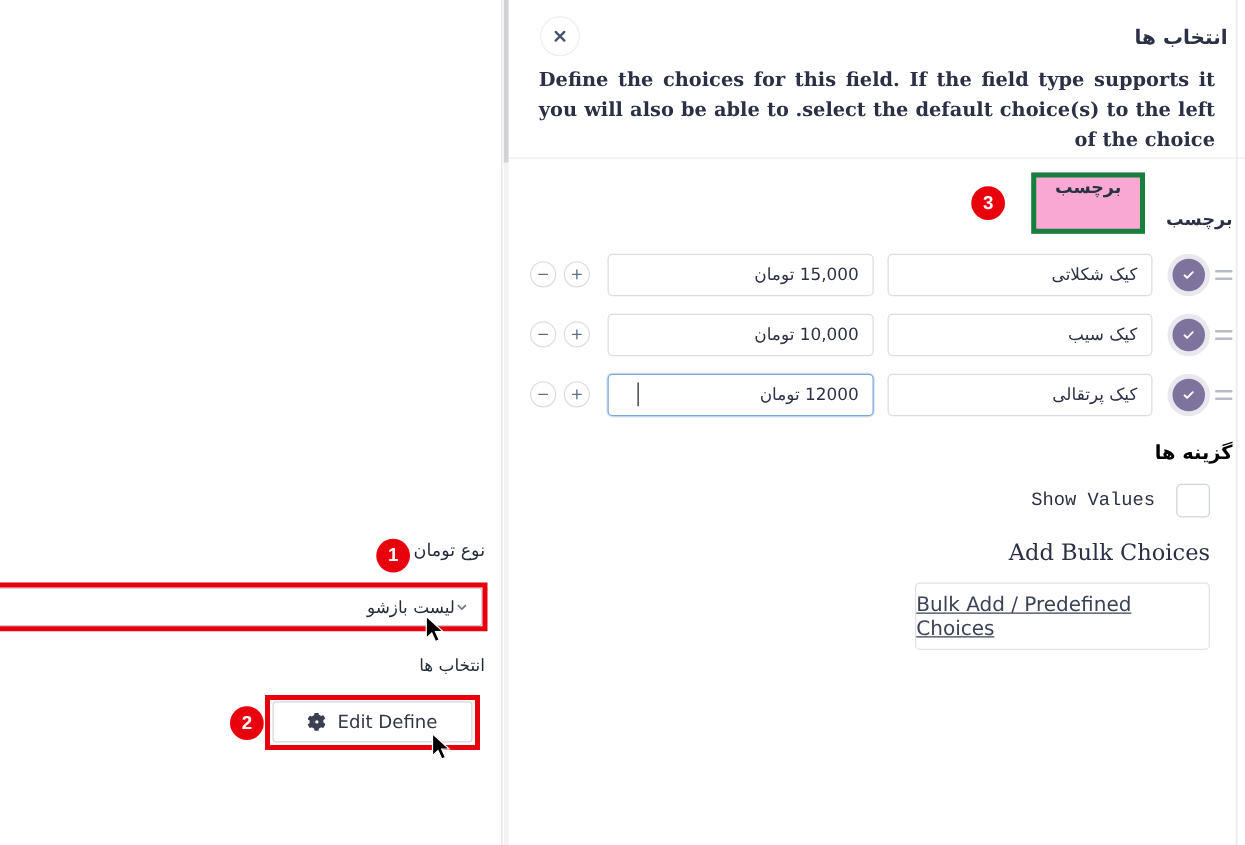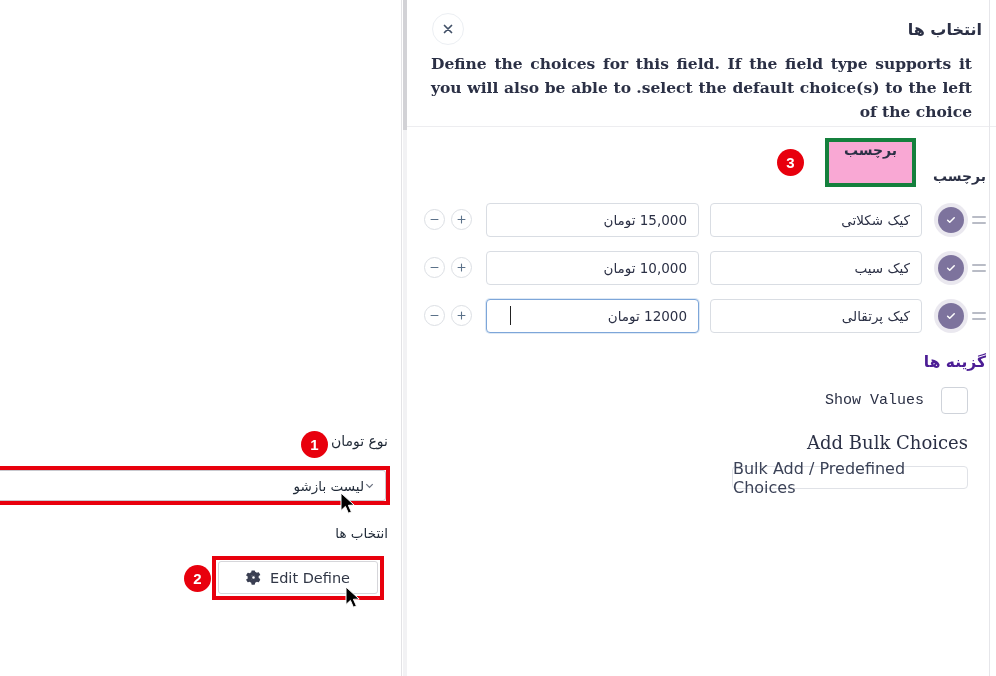--- a/index.html
+++ b/index.html
@@ -350,21 +350,21 @@
   .circ-minus { right: 551px; }
   .circ-btn svg { display: block; }
 
   
   .options-title {
     position: absolute;
     right: 10px;
     top: 353px;
     font-size: 15.5px;
     font-weight: 700;
-    color: #4c1d95;
+    color: #000000;
     direction: rtl;
   }
   .show-values-label {
     position: absolute;
     right: 72px;
     top: 392px;
     font-family: Liberation Mono, monospace;
     font-size: 15px;
     color: #2b3045;
     direction: ltr;
@@ -389,32 +389,33 @@
     font-size: 18px;
     color: #2b3045;
     direction: ltr;
     margin-left: 12px;
   }
   .bulk-btn {
     position: absolute;
     right: 28px;
     top: 466px;
     width: 236px;
-    height: 23px;
+    height: 54px;
     box-sizing: border-box;
     border: 1px solid #e0e2e7;
     border-radius: 4px;
     background: #ffffff;
     display: flex;
     align-items: center;
     justify-content: center;
     font-size: 16px;
     color: #3b4257;
     direction: ltr;
     cursor: pointer;
+    text-decoration: underline;
   }
 
   
   .anno-box {
     position: absolute;
     border: 4px solid #e8000d;
     box-sizing: border-box;
     pointer-events: none;
   }
   .anno-dropdown { left: -8px; top: 466px; width: 398px; height: 39px; }

